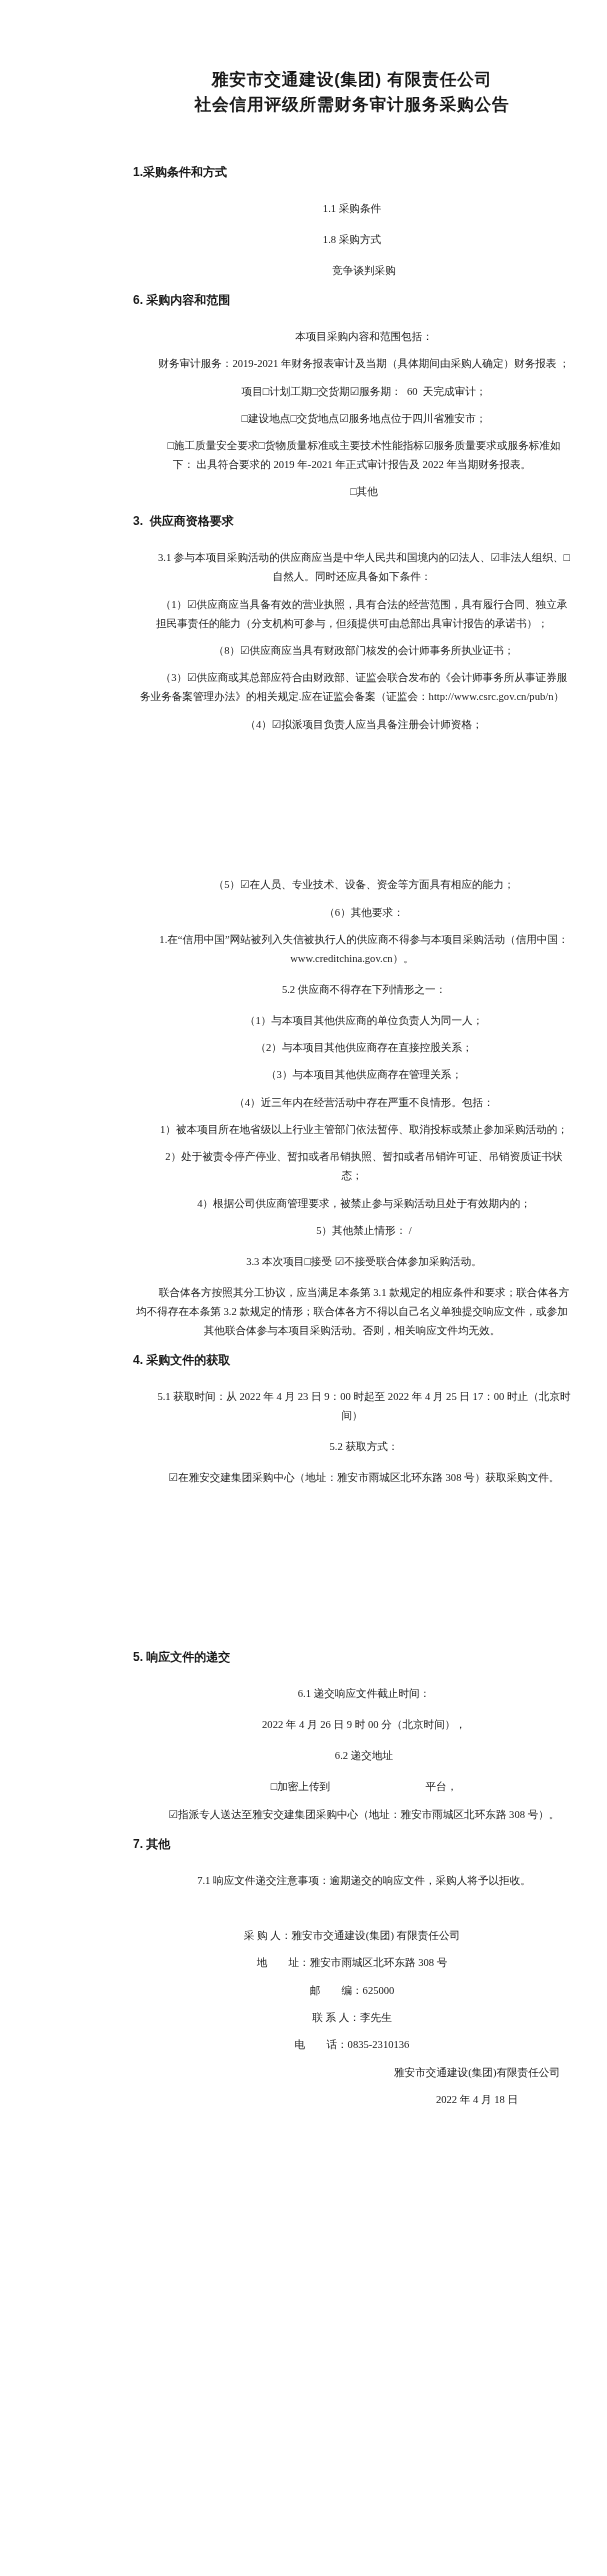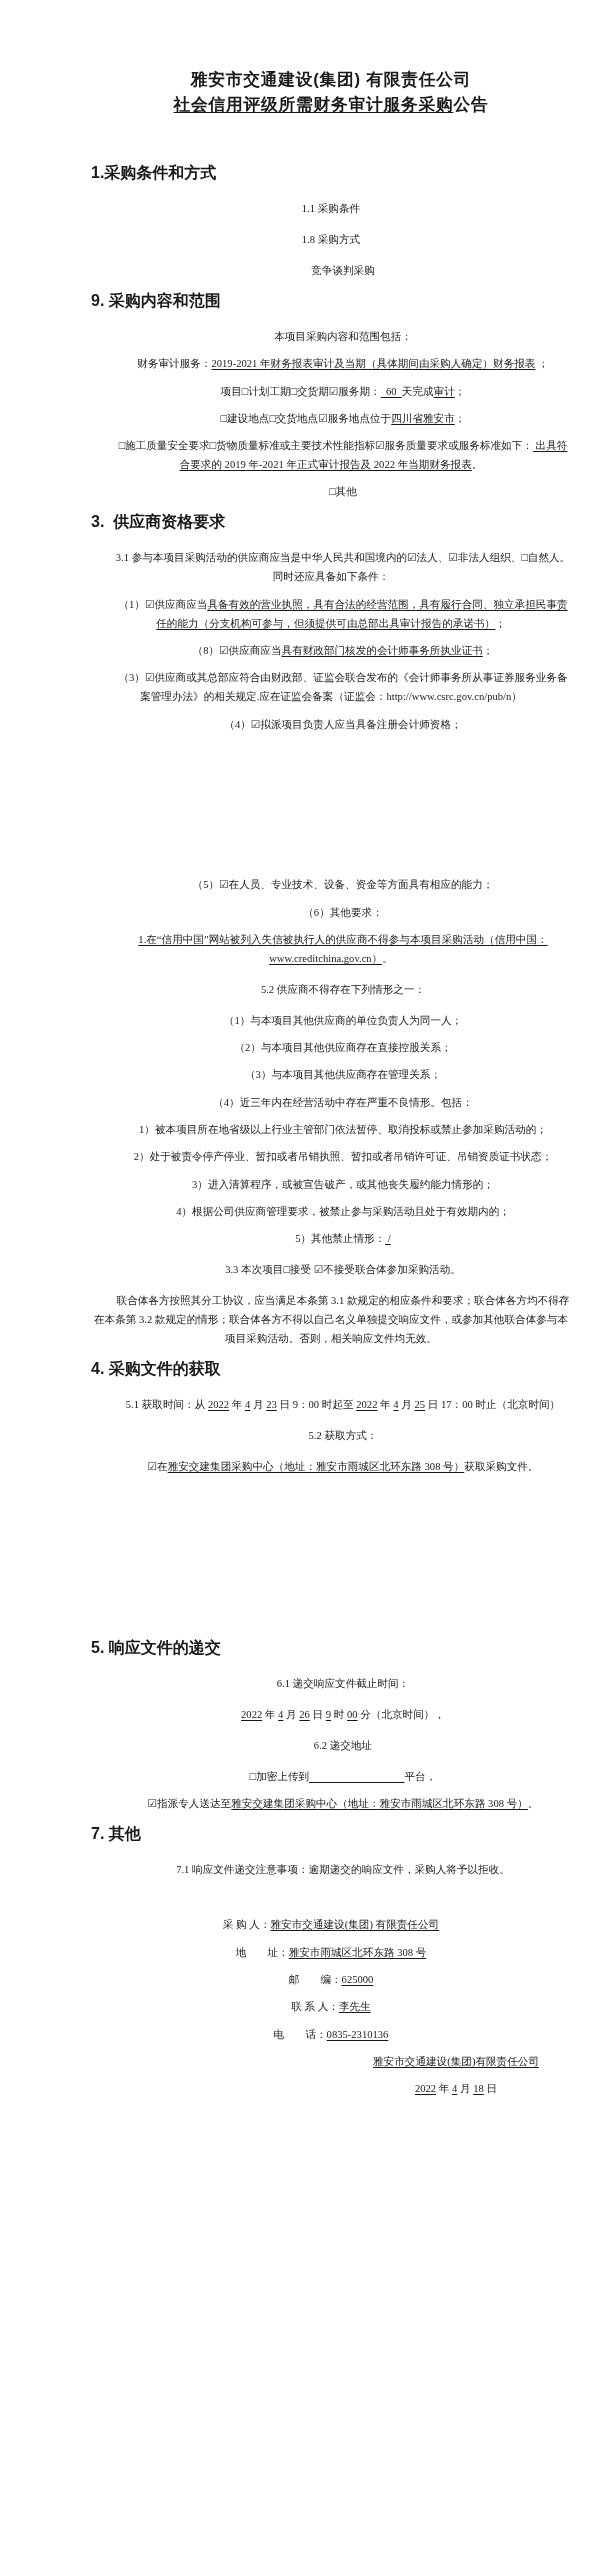--- a/index.html
+++ b/index.html
@@ -4,58 +4,58 @@
 <style>
   * { margin:0; padding:0; box-sizing:border-box; }
   html { background:#ffffff; }
   body {
     width:607px; height:2576px; margin:0 auto; background:#ffffff;
     color:#1a1a1a;
     font-family:"Liberation Serif","DejaVu Serif","DejaVu Sans",serif;
     font-size:10.6px;
     overflow:hidden;
   }
-  .content { padding:0 36px 0 91px; }
+  .content { padding:0 36px 0 91px;margin-left:42px; }
   .t1 {
     text-align:center;
     font-family:"Liberation Sans","DejaVu Sans",sans-serif;
     font-weight:bold; font-size:16.7px; line-height:25px;
     letter-spacing:0.8px;
   }
   .title-top { padding-top:67px; }
   .title-gap { height:35px; }
   .h2 {
     font-family:"Liberation Sans","DejaVu Sans",sans-serif;
-    font-weight:bold; font-size:16px; line-height:23px;
+    font-weight:bold; font-size:12px; line-height:23px;
     margin:9px 0 15px 0;
   }
   .p { line-height:19px; margin:8.3px 0;text-align:center; }
   .sub { margin:12px 0; }
   .ind { text-indent:24px; }
   .sig { margin-left:250px; }
   .gap { width:100%; }
   .gA { height:125px; }
   .gB { height:142px; }
   .gC { height:20px; }
   span { white-space:pre-wrap; }
-  .u { text-decoration:underline; text-underline-offset:2.3px; }
+  .u { text-underline-offset:2.3px; }
 </style>
 </head>
 <body>
 
 <div>
   <div class="content">
       <div class="t1 title-top"><span>雅安市交通建设(集团) 有限责任公司</span></div>
       <div class="t1"><span class="u">社会信用评级所需财务审计服务采购</span><span>公告</span></div>
       <div class="gap title-gap"></div>
       <h2 class="h2"><span>1.采购条件和方式</span></h2>
       <p class="p sub"><span>1.1 采购条件</span></p>
       <p class="p sub"><span>1.8 采购方式</span></p>
       <p class="p ind"><span>竞争谈判采购</span></p>
-      <h2 class="h2"><span>9. 采购内容和范围</span></h2>
+      <h2 class="h2"><span>6. 采购内容和范围</span></h2>
       <p class="p ind"><span>本项目采购内容和范围包括：</span></p>
       <p class="p ind"><span>财务审计服务：</span><span class="u">2019-2021 年财务报表审计及当期（具体期间由采购人确定）财务报表</span><span> ；</span></p>
       <p class="p ind"><span>项目□计划工期□交货期☑服务期：</span><span class="u">  60  </span><span>天完成</span><span class="u">审计</span><span>；</span></p>
       <p class="p ind"><span>□建设地点□交货地点☑服务地点位于</span><span class="u">四川省雅安市</span><span>；</span></p>
       <p class="p ind"><span>□施工质量安全要求□货物质量标准或主要技术性能指标☑服务质量要求或服务标准如下：</span><span class="u"> 出具符合要求的 2019 年-2021 年正式审计报告及 2022 年当期财务报表</span><span>。</span></p>
       <p class="p ind"><span>□其他</span></p>
       <h2 class="h2"><span>3.  供应商资格要求</span></h2>
       <p class="p ind"><span>3.1 参与本项目采购活动的供应商应当是中华人民共和国境内的☑法人、☑非法人组织、□自然人。同时还应具备如下条件：</span></p>
       <p class="p ind"><span>（1）☑供应商应当</span><span class="u">具备有效的营业执照，具有合法的经营范围，具有履行合同、独立承担民事责任的能力（分支机构可参与，但须提供可由总部出具审计报告的承诺书）</span><span>；</span></p>
       <p class="p ind"><span>（8）☑供应商应当</span><span class="u">具有财政部门核发的会计师事务所执业证书</span><span>；</span></p>
@@ -65,21 +65,20 @@
       <p class="p ind"><span>（5）☑在人员、专业技术、设备、资金等方面具有相应的能力；</span></p>
       <p class="p ind"><span>（6）其他要求：</span></p>
       <p class="p ind"><span class="u">1.在“信用中国”网站被列入失信被执行人的供应商不得参与本项目采购活动（信用中国：www.creditchina.gov.cn）</span><span>。</span></p>
       <p class="p ind sub"><span>5.2 供应商不得存在下列情形之一：</span></p>
       <p class="p ind"><span>（1）与本项目其他供应商的单位负责人为同一人；</span></p>
       <p class="p ind"><span>（2）与本项目其他供应商存在直接控股关系；</span></p>
       <p class="p ind"><span>（3）与本项目其他供应商存在管理关系；</span></p>
       <p class="p ind"><span>（4）近三年内在经营活动中存在严重不良情形。包括：</span></p>
       <p class="p ind"><span>1）被本项目所在地省级以上行业主管部门依法暂停、取消投标或禁止参加采购活动的；</span></p>
       <p class="p ind"><span>2）处于被责令停产停业、暂扣或者吊销执照、暂扣或者吊销许可证、吊销资质证书状态；</span></p>
-      <p class="p ind"><span>3）进入清算程序，或被宣告破产，或其他丧失履约能力情形的；</span></p>
       <p class="p ind"><span>4）根据公司供应商管理要求，被禁止参与采购活动且处于有效期内的；</span></p>
       <p class="p ind"><span>5）其他禁止情形：</span><span class="u"> /</span></p>
       <p class="p ind sub"><span>3.3 本次项目□接受 ☑不接受联合体参加采购活动。</span></p>
       <p class="p ind"><span>联合体各方按照其分工协议，应当满足本条第 3.1 款规定的相应条件和要求；联合体各方均不得存在本条第 3.2 款规定的情形；联合体各方不得以自己名义单独提交响应文件，或参加其他联合体参与本项目采购活动。否则，相关响应文件均无效。</span></p>
       <h2 class="h2"><span>4. 采购文件的获取</span></h2>
       <p class="p ind"><span>5.1 获取时间：从 </span><span class="u">2022</span><span> 年 </span><span class="u">4</span><span> 月 </span><span class="u">23</span><span> 日 9：00 时起至 </span><span class="u">2022</span><span> 年 </span><span class="u">4</span><span> 月 </span><span class="u">25</span><span> 日 17：00 时止（北京时间）</span></p>
       <p class="p ind sub"><span>5.2 获取方式：</span></p>
       <p class="p ind"><span>☑在</span><span class="u">雅安交建集团采购中心（地址：雅安市雨城区北环东路 308 号）</span><span>获取采购文件。</span></p>
       <div class="gap gB"></div>
       <h2 class="h2"><span>5. 响应文件的递交</span></h2>

